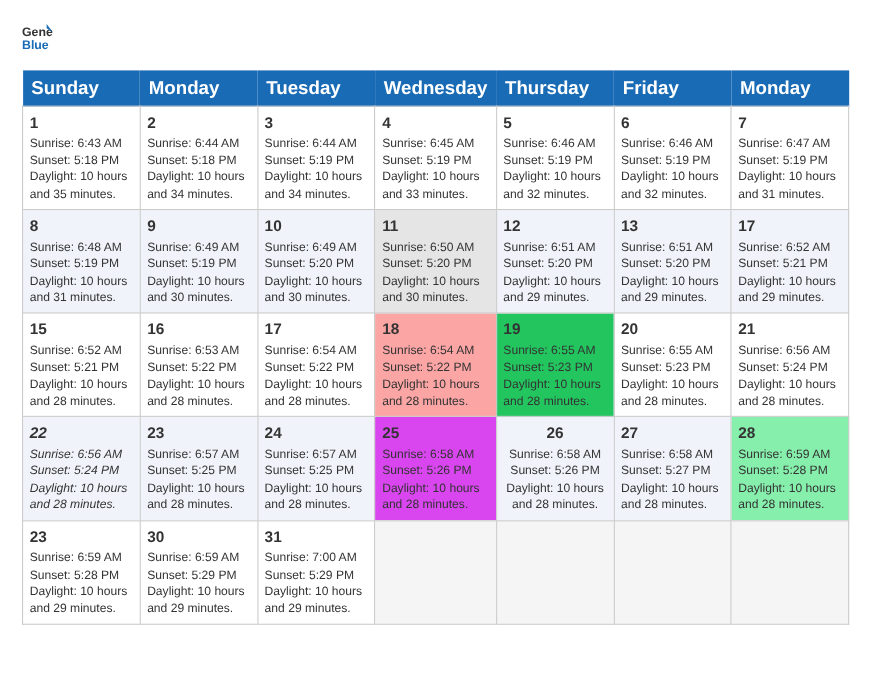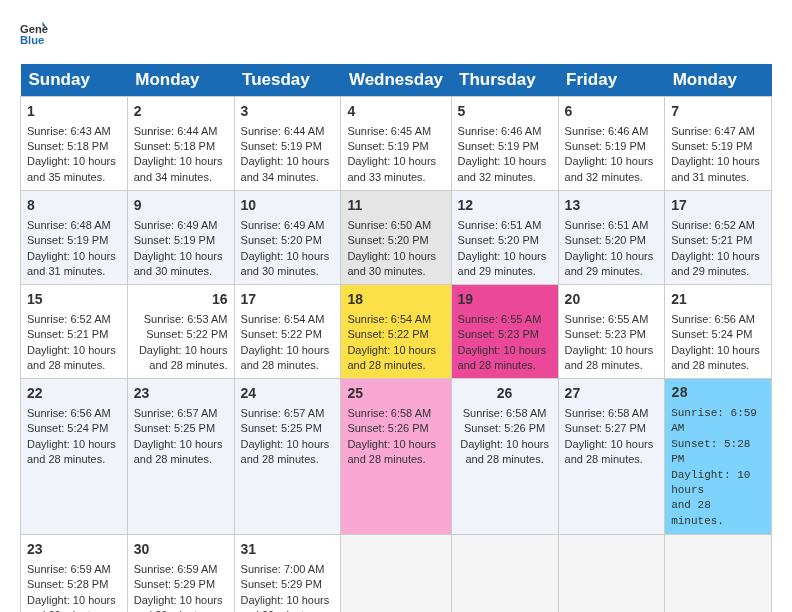--- a/index.html
+++ b/index.html
@@ -215,42 +215,42 @@
         </td>
       </tr>
       <tr class="week-row">
         <td style="background: rgb(255, 255, 255);">
           <span class="day-num">15</span>
           <div>Sunrise: 6:52 AM</div>
           <div>Sunset: 5:21 PM</div>
           <div>Daylight: 10 hours</div>
           <div>and 28 minutes.</div>
         </td>
-        <td style="background: rgb(255, 255, 255); text-align: right;">
+        <td style="background: rgb(255, 255, 255);">
           <span class="day-num">16</span>
           <div>Sunrise: 6:53 AM</div>
           <div>Sunset: 5:22 PM</div>
           <div>Daylight: 10 hours</div>
           <div>and 28 minutes.</div>
         </td>
         <td style="background: rgb(255, 255, 255);">
           <span class="day-num">17</span>
           <div>Sunrise: 6:54 AM</div>
           <div>Sunset: 5:22 PM</div>
           <div>Daylight: 10 hours</div>
           <div>and 28 minutes.</div>
         </td>
-        <td style="background: #fde047;">
+        <td style="background: #fca5a5;">
           <span class="day-num">18</span>
           <div>Sunrise: 6:54 AM</div>
           <div>Sunset: 5:22 PM</div>
           <div>Daylight: 10 hours</div>
           <div>and 28 minutes.</div>
         </td>
-        <td style="background: #ec4899; margin-top: 28px;">
+        <td style="background: #22c55e; margin-top: 28px;">
           <span class="day-num">19</span>
           <div>Sunrise: 6:55 AM</div>
           <div>Sunset: 5:23 PM</div>
           <div>Daylight: 10 hours</div>
           <div>and 28 minutes.</div>
         </td>
         <td style="background: rgb(255, 255, 255);">
           <span class="day-num">20</span>
           <div>Sunrise: 6:55 AM</div>
           <div>Sunset: 5:23 PM</div>
@@ -259,63 +259,63 @@
         </td>
         <td style="background: rgb(255, 255, 255); margin-left: 10px;">
           <span class="day-num">21</span>
           <div>Sunrise: 6:56 AM</div>
           <div>Sunset: 5:24 PM</div>
           <div>Daylight: 10 hours</div>
           <div>and 28 minutes.</div>
         </td>
       </tr>
       <tr class="week-row">
-        <td style="background: rgb(240, 244, 250);">
+        <td style="background: rgb(240, 244, 250); font-style: italic;">
           <span class="day-num">22</span>
           <div>Sunrise: 6:56 AM</div>
           <div>Sunset: 5:24 PM</div>
           <div>Daylight: 10 hours</div>
           <div>and 28 minutes.</div>
         </td>
         <td style="background: rgb(240, 244, 250);">
           <span class="day-num">23</span>
           <div>Sunrise: 6:57 AM</div>
           <div>Sunset: 5:25 PM</div>
           <div>Daylight: 10 hours</div>
           <div>and 28 minutes.</div>
         </td>
         <td style="background: rgb(240, 244, 250);">
           <span class="day-num">24</span>
           <div>Sunrise: 6:57 AM</div>
           <div>Sunset: 5:25 PM</div>
           <div>Daylight: 10 hours</div>
           <div>and 28 minutes.</div>
         </td>
-        <td style="background: #f9a8d4;">
+        <td style="background: #d946ef;">
           <span class="day-num">25</span>
           <div>Sunrise: 6:58 AM</div>
           <div>Sunset: 5:26 PM</div>
           <div>Daylight: 10 hours</div>
           <div>and 28 minutes.</div>
         </td>
         <td style="background: rgb(240, 244, 250); text-align: center;">
           <span class="day-num">26</span>
           <div>Sunrise: 6:58 AM</div>
           <div>Sunset: 5:26 PM</div>
           <div>Daylight: 10 hours</div>
           <div>and 28 minutes.</div>
         </td>
         <td style="background: rgb(240, 244, 250);">
           <span class="day-num">27</span>
           <div>Sunrise: 6:58 AM</div>
           <div>Sunset: 5:27 PM</div>
           <div>Daylight: 10 hours</div>
           <div>and 28 minutes.</div>
         </td>
-        <td style="background: #7dd3fc; font-family: Liberation Mono, monospace;">
+        <td style="background: #86efac;">
           <span class="day-num">28</span>
           <div>Sunrise: 6:59 AM</div>
           <div>Sunset: 5:28 PM</div>
           <div>Daylight: 10 hours</div>
           <div>and 28 minutes.</div>
         </td>
       </tr>
       <tr class="week-row">
         <td style="background: rgb(255, 255, 255);">
           <span class="day-num">23</span>

